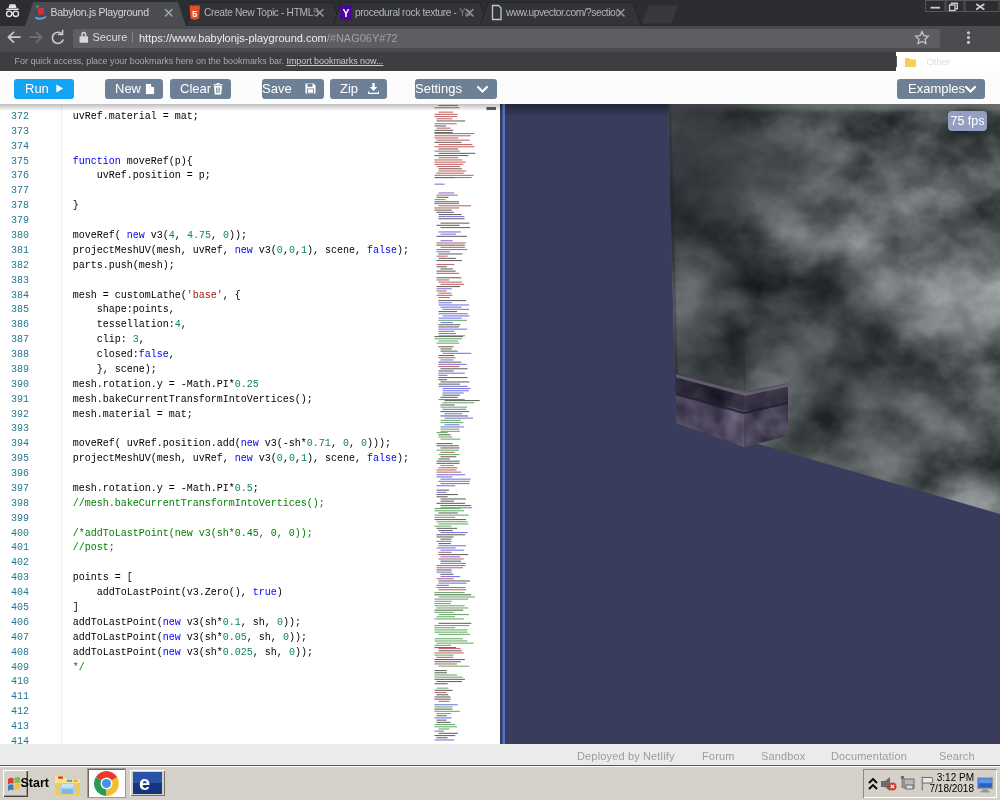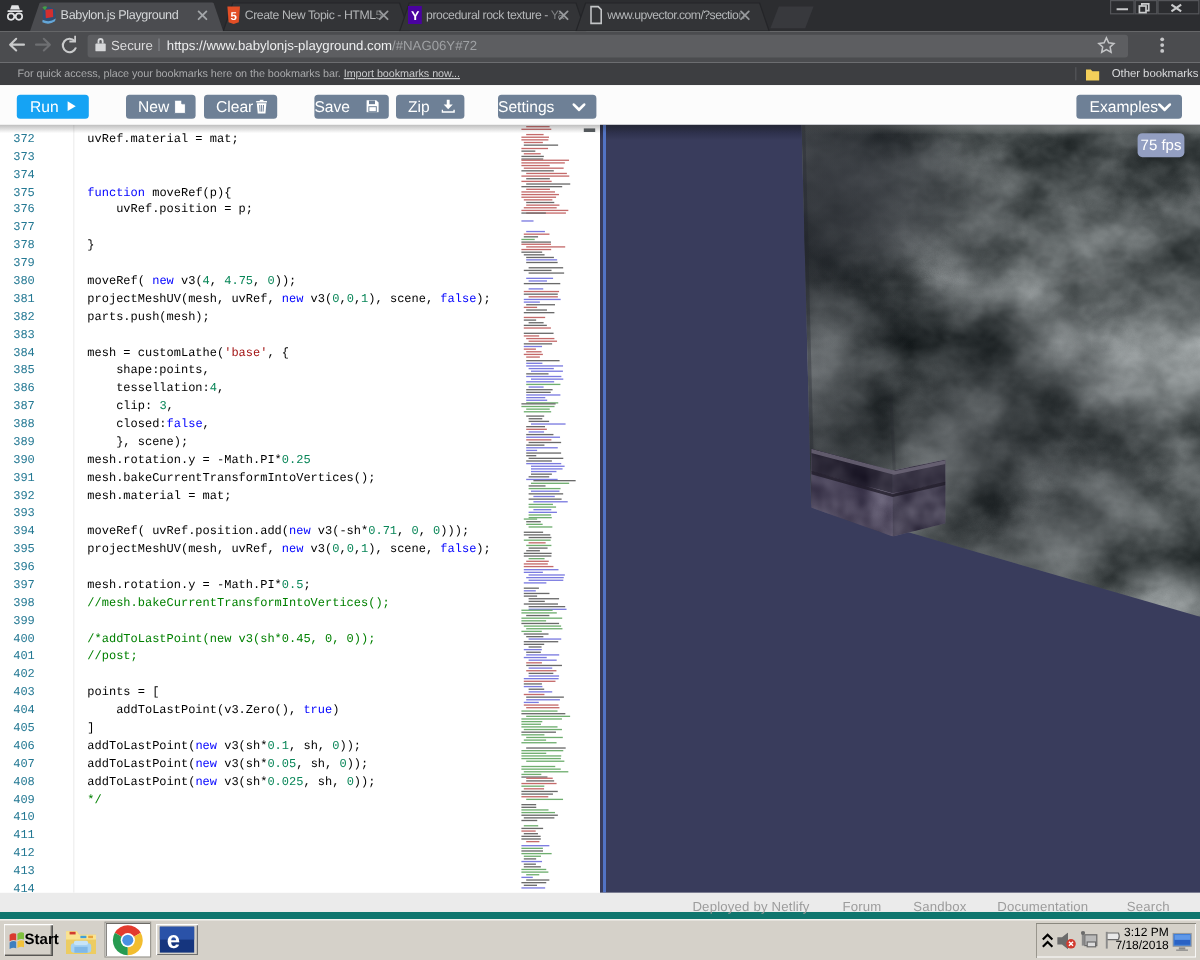--- a/index.html
+++ b/index.html
@@ -1,39 +1,39 @@
 <!DOCTYPE html>
 <html><head><meta charset="utf-8"><style>
 *{margin:0;padding:0;box-sizing:border-box}
 body{width:1000px;height:800px;position:relative;overflow:hidden;font-family:"Liberation Sans",sans-serif;background:#fff}
 .abs{position:absolute}
 
 #tabstrip{left:0;top:0;width:1000px;height:26px;background:#2c2d30}
 #chtoolbar{left:0;top:26px;width:1000px;height:26px;background:#4b4c4f}
 #omni{left:73px;top:28.5px;width:867px;height:19px;background:#5d5e61;border-radius:2.5px}
-#bkbar{left:0;top:52px;width:1000px;height:19px;background:#3d3e41;font-size:9px;letter-spacing:-0.05px;color:#a8a9ab;line-height:19px}
+#bkbar{left:0;top:52px;width:896px;height:19px;background:#3d3e41;font-size:9px;letter-spacing:-0.05px;color:#a8a9ab;line-height:19px}
 
 #pgbar{left:0;top:71px;width:1000px;height:33px;background:#fcfcfc}
 #pgshadow{left:0;top:104px;width:1000px;height:7px;background:linear-gradient(to bottom,rgba(40,40,40,.3),rgba(40,40,40,0));z-index:9}
 .btn{position:absolute;top:78.5px;height:20px;border-radius:3px;background:#6e8096;color:#fff;font-size:13px;line-height:20px;text-align:left;white-space:nowrap}
 
 #editor{left:0;top:104px;width:500px;height:640px;background:#ffffff;overflow:hidden}
 .ln{position:absolute;left:0;width:29px;text-align:right;font-family:"Liberation Mono",monospace;font-size:10px;line-height:14.88px;height:14.88px;color:#237893}
 .cd{position:absolute;left:72.8px;font-family:"Liberation Mono",monospace;font-size:10px;line-height:14.88px;height:14.88px;color:#000;white-space:pre}
 .cd i{font-style:normal}
 #mline{left:61px;top:0;width:1px;height:640px;background:#eeeeee}
 
 #canvas{left:500px;top:104px;width:500px;height:640px;background:#393c5c;overflow:hidden}
 #fps{left:948px;top:111px;width:39px;height:20px;background:#939fc2;border-radius:4px;color:#fff;font-size:12.5px;line-height:20px;text-align:center;z-index:5}
 
-#footer{left:0;top:744px;width:1000px;height:22px;background:#ebebeb;border-bottom:6px solid #0f766e}
+#footer{left:0;top:744px;width:1000px;height:22px;background:#ebebeb;border-bottom:1px solid #0f766e}
 #footer span{position:absolute;top:5.5px;font-size:11px;letter-spacing:.15px;color:#9c9c9c;white-space:nowrap}
 
 #taskbar{left:0;top:766px;width:1000px;height:34px;background:#d5d1c9;border-top:1px solid #fbfaf7}
-#startbtn{left:3px;top:770px;width:41px;height:27px;background:#d5d1c9;box-shadow:inset 1px 1px 0 #ffffff,inset -1px -1px 0 #404040,inset -2px -2px 0 #9c9992;font-weight:bold;font-size:12.5px;color:#000}
+#startbtn{left:3px;top:770px;width:25px;height:27px;background:#d5d1c9;box-shadow:inset 1px 1px 0 #ffffff,inset -1px -1px 0 #404040,inset -2px -2px 0 #9c9992;font-weight:bold;font-size:12.5px;color:#000}
 #chromebtn{left:88px;top:769px;width:37px;height:28px;background:#fff;box-shadow:inset 1px 1px 0 #6c6a66,inset -1px -1px 0 #ffffff,0 0 0 1px #9c9992}
 #iebtn{left:130px;top:770px;width:35px;height:26px;background:#d5d1c9;box-shadow:inset 1px 1px 0 #ffffff,inset -1px -1px 0 #707070}
 #tray{left:863px;top:768.5px;width:134px;height:29px;box-shadow:inset 1px 1px 0 #8a887f,inset -1px -1px 0 #ffffff;font-size:10.5px;color:#000}
 </style></head><body>
 
 <div class="abs" id="tabstrip"></div>
 <svg class="abs" style="left:0;top:0" width="1000" height="26" viewBox="0 0 1000 26">
 
   <g fill="#e2e3e5">
     <path d="M9.7 4.3 L15.3 4.3 L16.6 8 L8.4 8 Z"></path>

